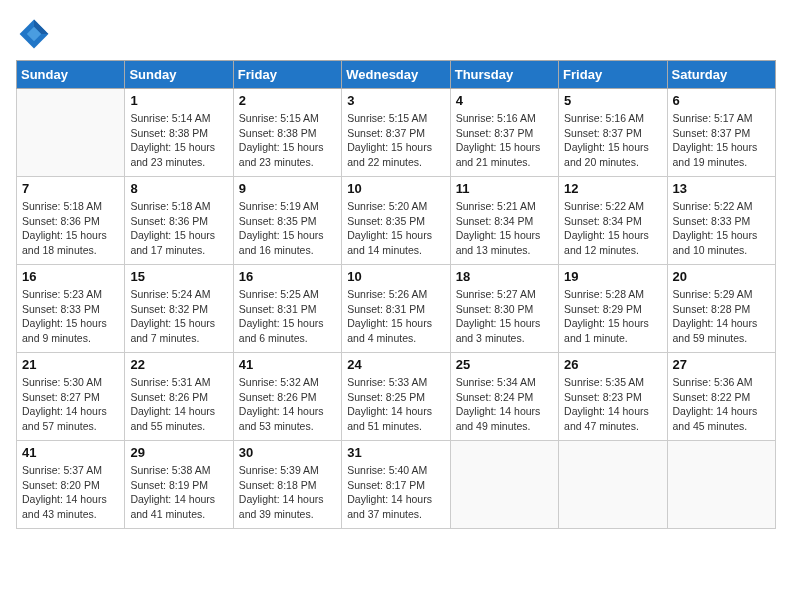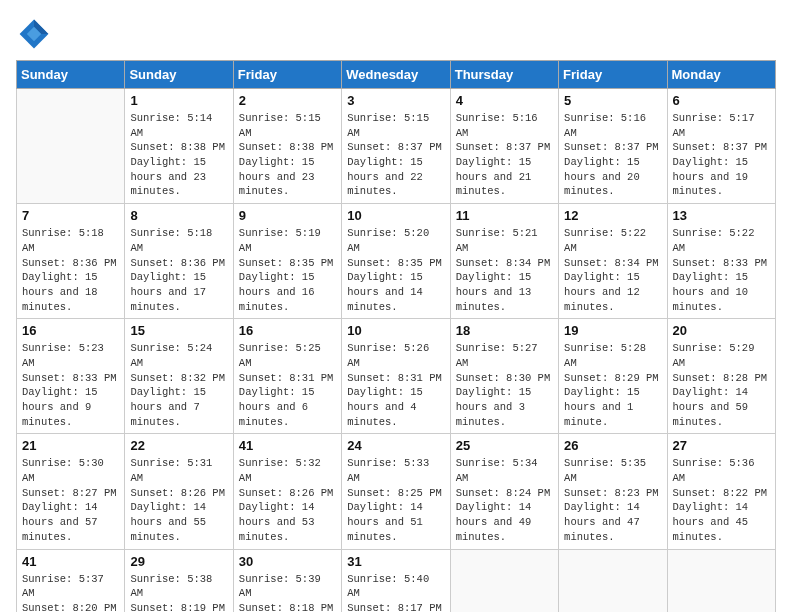--- a/index.html
+++ b/index.html
@@ -77,21 +77,20 @@
       font-weight: bold;
       font-size: 13px;
       display: block;
       margin-bottom: 3px;
       color: #111;
     }
     .day-info {
       color: #333;
       line-height: 1.4;
       font-size: 10.5px;
-      font-family: Liberation Mono, monospace;
     }
     .week-row td {
       height: 88px;
     }
   </style>
 </head>
 <body>
 
 <div class="header">
   <div class="logo">
@@ -113,21 +112,21 @@
 
 <table class="calendar">
   <thead>
     <tr>
     <th>Sunday</th>
         <th>Sunday</th>
         <th>Friday</th>
         <th>Wednesday</th>
         <th>Thursday</th>
         <th>Friday</th>
-        <th>Monday</th>
+        <th>Saturday</th>
       </tr>
   </thead>
   <tbody id="calendar-body">
   <tr class="week-row">
         <td class="empty"></td>
         <td>
           <span class="day-num">1</span>
           <div class="day-info">Sunrise: 5:14 AM<br>Sunset: 8:38 PM<br>Daylight: 15 hours and 23 minutes.</div>
         </td>
         <td>

